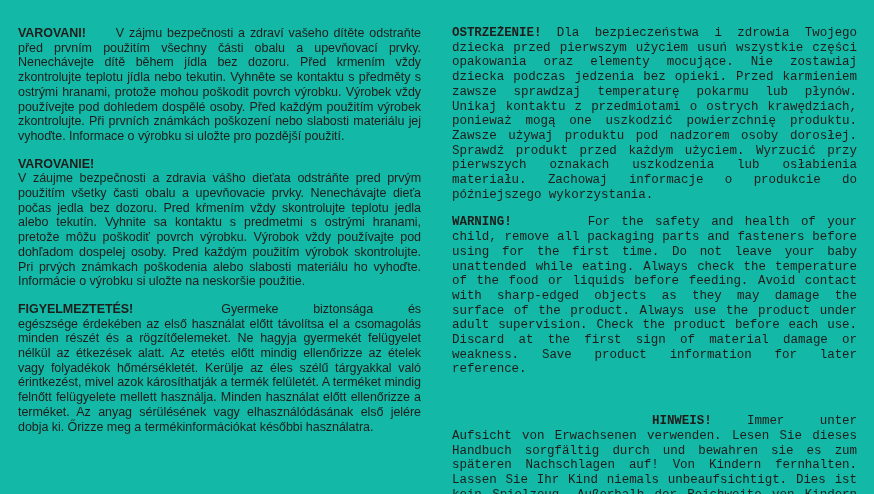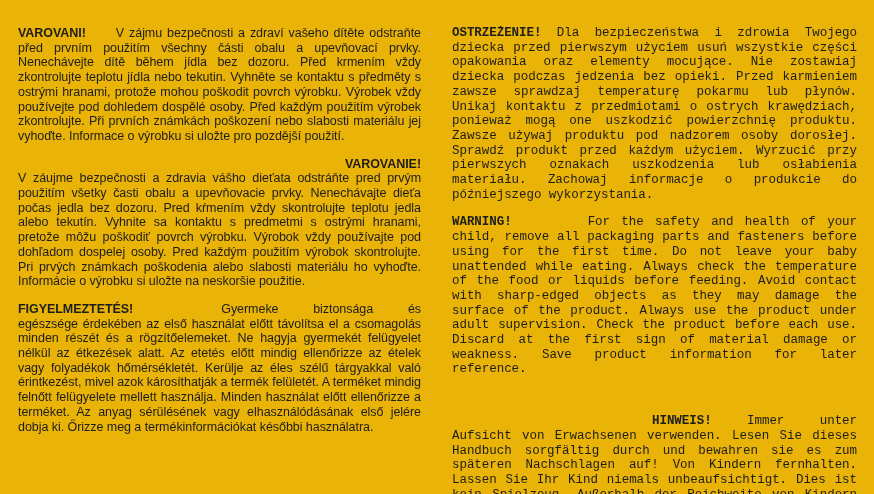--- a/index.html
+++ b/index.html
@@ -14,40 +14,40 @@
     font-family: "Liberation Sans", "DejaVu Sans", sans-serif;
     color: #1d1d1b;
   }
   .page {
     box-sizing: border-box;
     width: 874px;
     height: 494px;
     padding: 26px 17px 0 18px;
     display: flex;
     gap: 31px;
-    background: #eab308;
+    background: #14b8a6;
   }
   .col {
     box-sizing: border-box;
   }
   .col-left  { width: 403px; }
   .col-right { width: 405px; font-family: Liberation Mono, monospace; }
   .sec {
     margin: 0 0 13px 0;
     font-size: 12.5px;
     line-height: 14.7px;
     text-align: justify;
     letter-spacing: -0.05px;
   }
   .hd {
     font-weight: 700;
   }
   .hd-block {
     display: block;
-    text-align: right;
+    text-align: left;
   }
   .gap {
     display: inline-block;
     height: 1px;
   }
   .gap-cs { width: 30px; }
   .gap-hu { width: 88px; }
   .gap-en { width: 76px; }
   .sec-de {
     text-indent: 200px;

